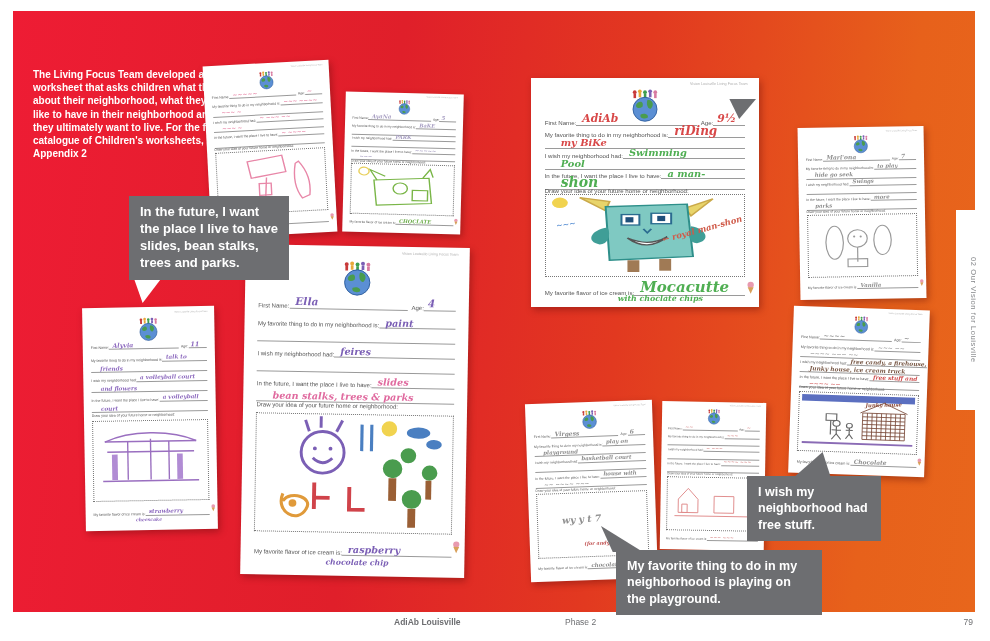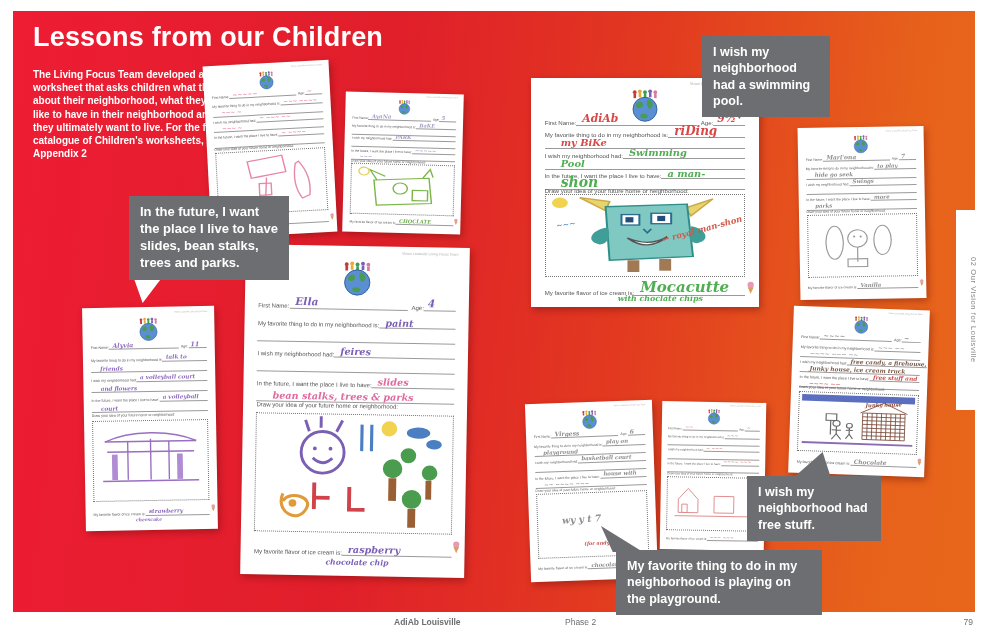--- a/index.html
+++ b/index.html
@@ -36,21 +36,20 @@
   .drawlbl{position:absolute;left:6%;color:#555;white-space:nowrap;}
   .note{position:absolute;font-family:"DejaVu Serif",serif;font-style:italic;font-weight:bold;white-space:nowrap;}
   .cone{position:absolute;right:1.5%;}
 </style>
 </head>
 <body>
 
 <div class="canvas">
   <div class="spread"></div>
 
-  <div class="page-title">Lessons from our Children</div>
   <div class="intro">The Living Focus Team developed a short worksheet that asks children what they like about their neighborhood, what they would like to have in their neighborhood and where they ultimately want to live. For the full catalogue of Children's worksheets, see Appendix 2</div>
 
   <div id="sheets">
       <div class="sheet" style="left: 207px; top: 63px; width: 126px; height: 172px; transform: rotate(-3deg);">
         <div class="ws-header" style="font-size: 2.03791px;">Vision Louisville Living Focus Team</div>
         <div style="position: absolute; top: 4%; left: 50%; transform: translateX(-50%); width: 25.2px; height: 19.78px;">
           <svg viewBox="0 0 40 42" preserveAspectRatio="xMidYMid meet" style="width:100%;height:100%;display:block">
   <g>
     <circle cx="8" cy="6" r="2.2" fill="#c83a3a"></circle>
               <rect x="6.6" y="8" width="3" height="5" fill="#c83a3a"></rect>
@@ -742,21 +741,20 @@
           </svg>
         </span>
       </div>
     </div>
 
   <div class="tail tl-0"></div>
   <div class="tail tl-2"></div>
   <div class="tail tl-3"></div>
   <div class="wedge"></div>
 
-  <div class="callout co-0">I wish my neighborhood had a swimming pool.</div>
   <div class="callout co-1">In the future, I want the place I live to have slides, bean stalks, trees and parks.</div>
   <div class="callout co-2">I wish my neighborhood had free stuff.</div>
   <div class="callout co-3">My favorite thing to do in my neighborhood is playing on the playground.</div>
 
   <div class="side-box">
     <div class="side-label">02   Our Vision for Louisville</div>
   </div>
 
   <div class="footer-item f-78">78</div>
   <div class="footer-item f-vl">AdiAb Louisville</div>

